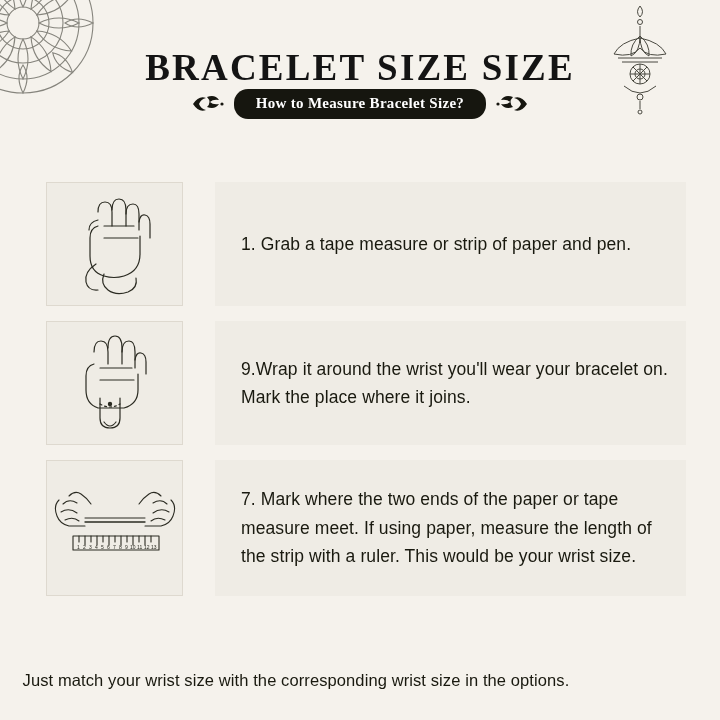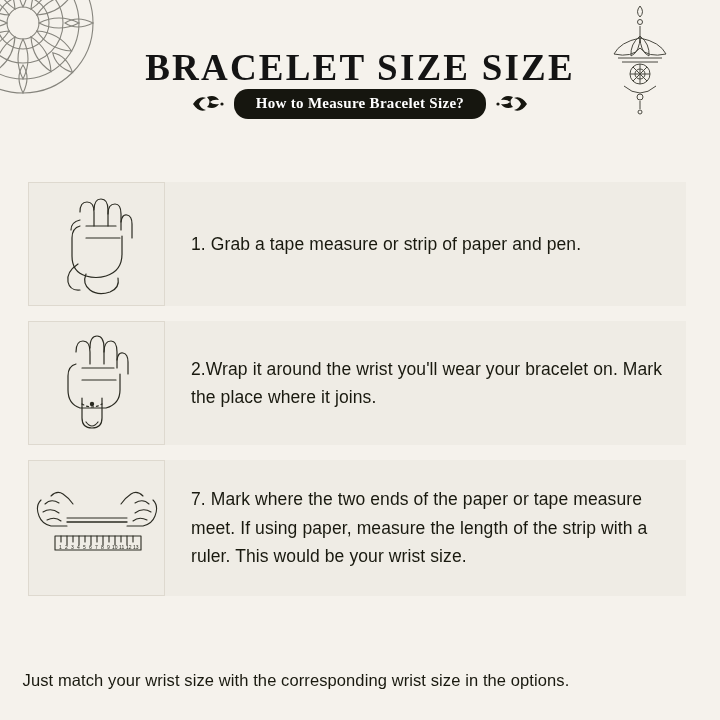--- a/index.html
+++ b/index.html
@@ -80,22 +80,23 @@
   .steps {
     position: absolute;
     top: 182px;
     left: 0;
     width: 720px;
   }
   .step {
     display: flex;
     align-items: stretch;
     margin-bottom: 15px;
-    padding-left: 28px;
+    padding-left: 46px;
     padding-right: 34px;
+    gap: 32px;
   }
   .step-figure {
     width: 137px;
     flex: 0 0 137px;
     background: #efece5;
     border: 1px solid #ded9cf;
     box-sizing: border-box;
     display: flex;
     align-items: center;
     justify-content: center;
@@ -243,21 +244,21 @@
           <path d="M34 38 q-8 2 -8 12 v14 q0 14 12 18 h26 q14 -4 14 -18 V48"></path>
           <path d="M40 42 h32 M40 54 h34"></path>
           <path d="M40 72 v20 q0 10 10 10 q10 0 10 -10 V72"></path>
           <path d="M40 78 q10 6 20 0" stroke-dasharray="2 3"></path>
           <circle cx="50" cy="78" r="1.6" fill="#2b2b22"></circle>
           <path d="M44 96 q6 8 12 0"></path>
         </g>
       </svg>
     </div>
     <div class="step-body">
-      <div class="step-text">2.Wrap it around the wrist you'll wear your bracelet on. Mark the place where it joins.</div>
+      <div class="step-text">9.Wrap it around the wrist you'll wear your bracelet on. Mark the place where it joins.</div>
     </div>
   </div>
 
   <div class="step step-3">
     <div class="step-figure">
       <svg width="128" height="100" viewBox="0 0 128 100">
         <g fill="none" stroke="#2b2b22" stroke-width="1.1" stroke-linecap="round" stroke-linejoin="round">
           <path d="M18 18 q6 -6 12 -2 q6 4 10 10"></path>
           <path d="M12 26 q6 -6 14 -1"></path>
           <path d="M10 34 q8 -5 16 1"></path>

